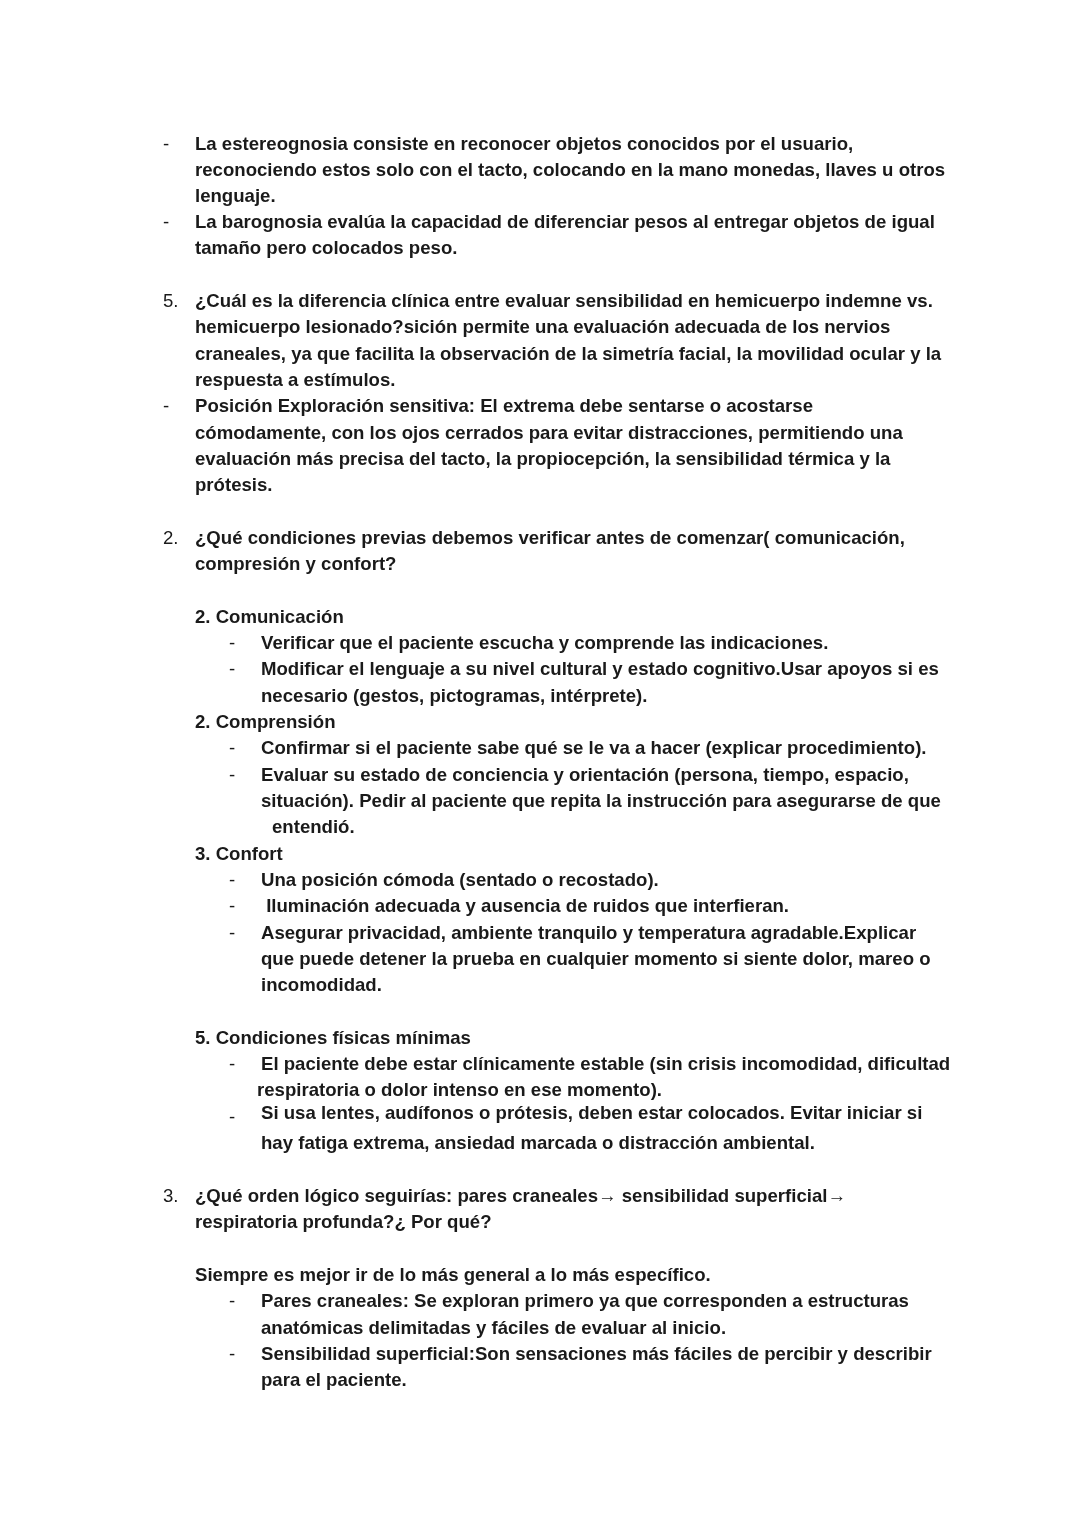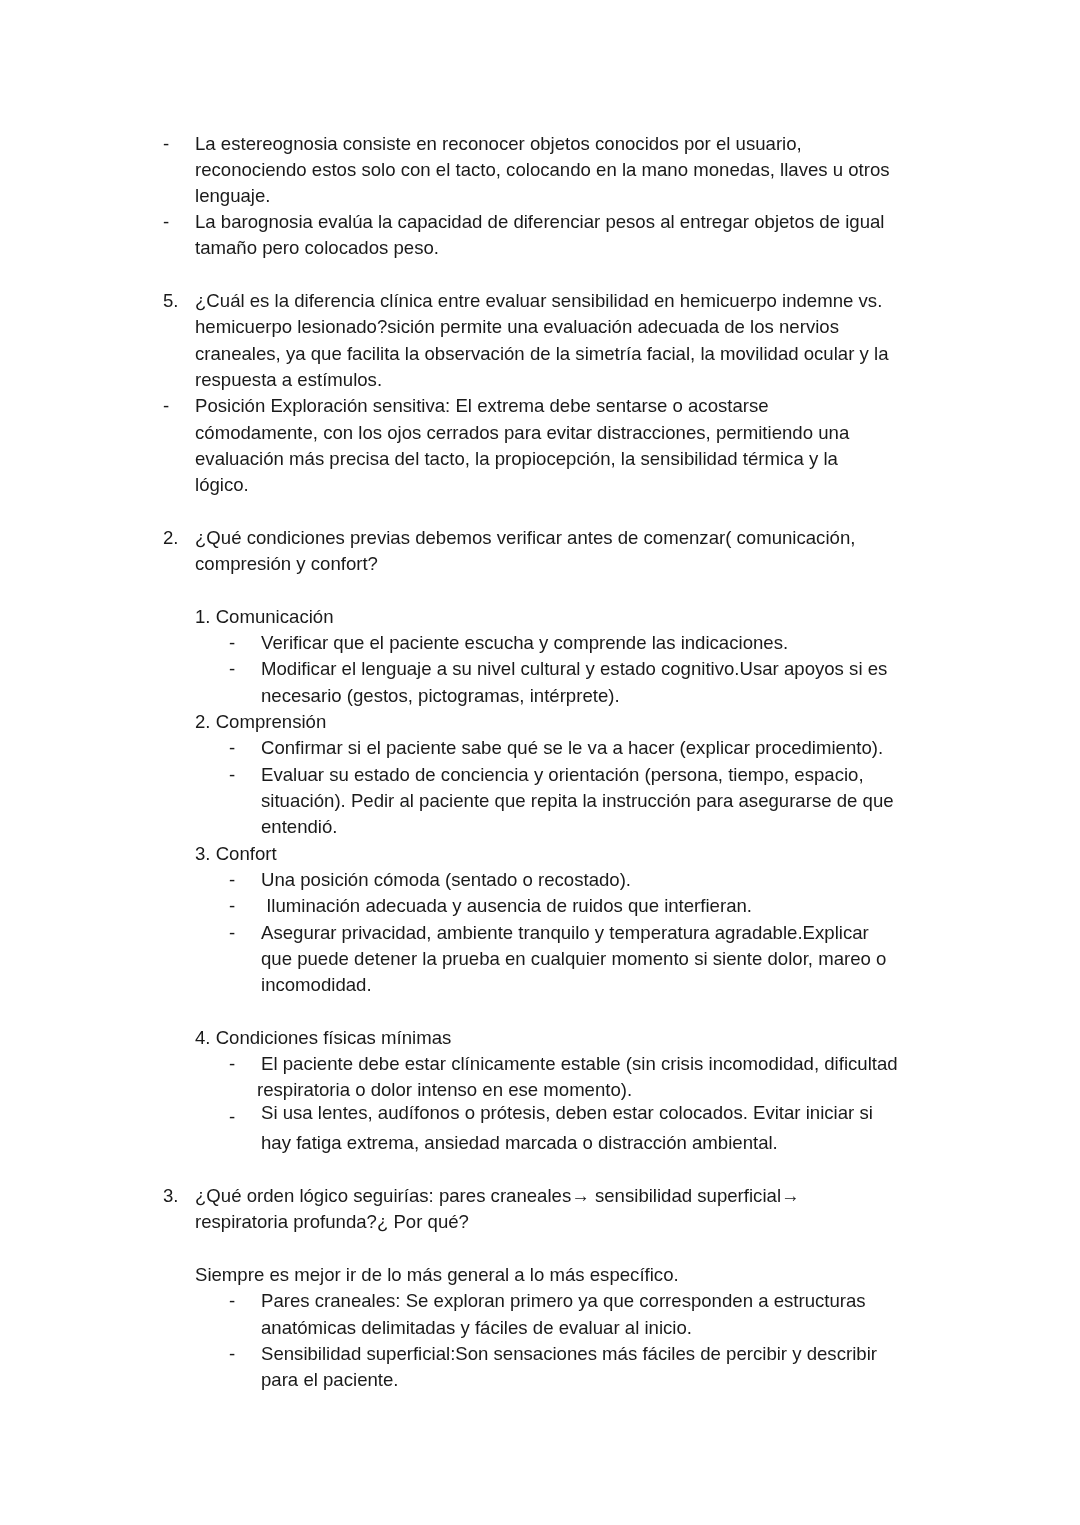--- a/index.html
+++ b/index.html
@@ -1,21 +1,21 @@
 <!DOCTYPE html>
 <html><head>
 <meta charset="utf-8">
 <style>
   html, body { margin: 0; padding: 0; background: #ffffff; }
   body { width: 1080px; height: 1525px; position: relative; overflow: hidden; }
   .page {
     position: absolute; left: 0; top: 0; width: 1080px; height: 1525px; background: #ffffff;
     font-family: "Liberation Sans", sans-serif; font-size: 18.6px; color: #1a1a1a;
   }
-  .ln { position: absolute; white-space: nowrap; line-height: 26px; height: 26px; }
+  .ln { position: absolute; white-space: nowrap; line-height: 26px; height: 26px; font-weight: bold; }
   .mk { position: absolute; white-space: nowrap; line-height: 26px; height: 26px; }
 </style>
 </head>
 <body>
 
 <div class="page">
 
   <div>
     <span class="mk" style="left:163px;top:131px">-</span>
     <span class="ln" style="left:195px;top:131px">La estereognosia consiste en reconocer objetos conocidos por el usuario,</span>
@@ -35,62 +35,62 @@
     <span class="ln" style="left:195px;top:314px">hemicuerpo lesionado?sición permite una evaluación adecuada de los nervios</span>
     <span class="ln" style="left:195px;top:341px">craneales, ya que facilita la observación de la simetría facial, la movilidad ocular y la</span>
     <span class="ln" style="left:195px;top:367px">respuesta a estímulos.</span>
   </div>
 
   <div>
     <span class="mk" style="left:163px;top:393px">-</span>
     <span class="ln" style="left:195px;top:393px">Posición Exploración sensitiva: El extrema debe sentarse o acostarse</span>
     <span class="ln" style="left:195px;top:420px">cómodamente, con los ojos cerrados para evitar distracciones, permitiendo una</span>
     <span class="ln" style="left:195px;top:446px">evaluación más precisa del tacto, la propiocepción, la sensibilidad térmica y la</span>
-    <span class="ln" style="left:195px;top:472px">lógico.</span>
+    <span class="ln" style="left:195px;top:472px">prótesis.</span>
   </div>
 
   <div>
     <span class="mk" style="left:163px;top:525px">2.</span>
     <span class="ln" style="left:195px;top:525px">¿Qué condiciones previas debemos verificar antes de comenzar( comunicación,</span>
     <span class="ln" style="left:195px;top:551px">compresión y confort?</span>
   </div>
 
   <div>
-    <span class="ln" style="left:195px;top:604px">1. Comunicación</span>
+    <span class="ln" style="left:195px;top:604px">2. Comunicación</span>
     <span class="mk" style="left:229px;top:630px">-</span>
     <span class="ln" style="left:261px;top:630px">Verificar que el paciente escucha y comprende las indicaciones.</span>
     <span class="mk" style="left:229px;top:656px">-</span>
     <span class="ln" style="left:261px;top:656px">Modificar el lenguaje a su nivel cultural y estado cognitivo.Usar apoyos si es</span>
     <span class="ln" style="left:261px;top:683px">necesario (gestos, pictogramas, intérprete).</span>
   </div>
 
   <div>
     <span class="ln" style="left:195px;top:709px">2. Comprensión</span>
     <span class="mk" style="left:229px;top:735px">-</span>
     <span class="ln" style="left:261px;top:735px">Confirmar si el paciente sabe qué se le va a hacer (explicar procedimiento).</span>
     <span class="mk" style="left:229px;top:762px">-</span>
     <span class="ln" style="left:261px;top:762px">Evaluar su estado de conciencia y orientación (persona, tiempo, espacio,</span>
     <span class="ln" style="left:261px;top:788px">situación). Pedir al paciente que repita la instrucción para asegurarse de que</span>
-    <span class="ln" style="left:261px;top:814px">entendió.</span>
+    <span class="ln" style="left:272px;top:814px">entendió.</span>
   </div>
 
   <div>
     <span class="ln" style="left:195px;top:841px">3. Confort</span>
     <span class="mk" style="left:229px;top:867px">-</span>
     <span class="ln" style="left:261px;top:867px">Una posición cómoda (sentado o recostado).</span>
     <span class="mk" style="left:229px;top:893px">-</span>
     <span class="ln" style="left:261px;top:893px;white-space:pre"> Iluminación adecuada y ausencia de ruidos que interfieran.</span>
     <span class="mk" style="left:229px;top:920px">-</span>
     <span class="ln" style="left:261px;top:920px">Asegurar privacidad, ambiente tranquilo y temperatura agradable.Explicar</span>
     <span class="ln" style="left:261px;top:946px">que puede detener la prueba en cualquier momento si siente dolor, mareo o</span>
     <span class="ln" style="left:261px;top:972px">incomodidad.</span>
   </div>
 
   <div>
-    <span class="ln" style="left:195px;top:1025px">4. Condiciones físicas mínimas</span>
+    <span class="ln" style="left:195px;top:1025px">5. Condiciones físicas mínimas</span>
     <span class="mk" style="left:229px;top:1051px">-</span>
     <span class="ln" style="left:261px;top:1051px">El paciente debe estar clínicamente estable (sin crisis incomodidad, dificultad</span>
     <span class="ln" style="left:257px;top:1077px">respiratoria o dolor intenso en ese momento).</span>
     <span class="mk" style="left:229px;top:1104px">-</span>
     <span class="ln" style="left:261px;top:1100px">Si usa lentes, audífonos o prótesis, deben estar colocados. Evitar iniciar si</span>
     <span class="ln" style="left:261px;top:1130px">hay fatiga extrema, ansiedad marcada o distracción ambiental.</span>
   </div>
 
   <div>
     <span class="mk" style="left:163px;top:1183px">3.</span>

